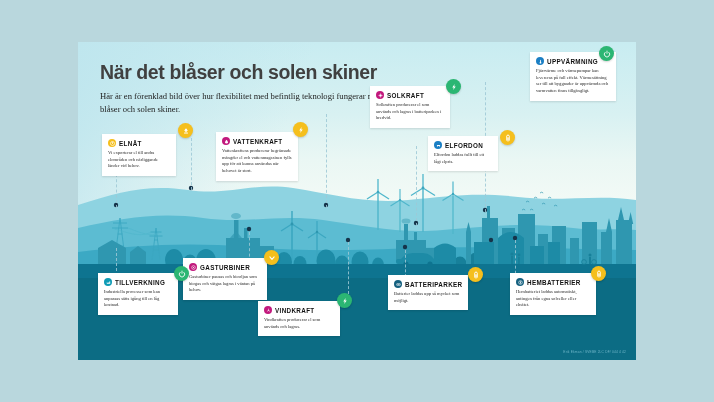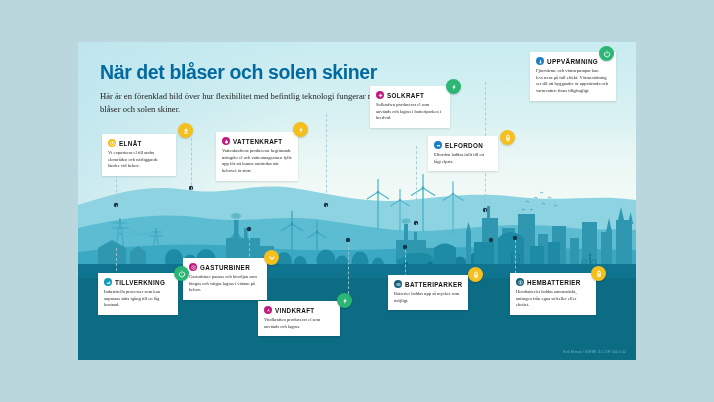--- a/index.html
+++ b/index.html
@@ -31,21 +31,21 @@
     position:absolute;right:10px;bottom:6px;
     font-family:"Liberation Sans", sans-serif;
     font-size:3.2px;letter-spacing:.2px;color:#6fb6c9;white-space:nowrap;
   }
 
   
   .head{position:absolute;left:22px;top:20px;width:300px;}
   .title{
     font-family:"Liberation Sans", sans-serif;
     font-weight:bold;font-size:19.5px;line-height:1.08;
-    color:#0369a1;letter-spacing:-0.4px;margin:0 0 7px 0;
+    color:#404040;letter-spacing:-0.4px;margin:0 0 7px 0;
   }
   .subtitle{
     font-family:"Liberation Serif", serif;
     font-size:8.6px;line-height:1.5;color:#1d1d1d;margin:0;
   }
 
   
   .dash{
     position:absolute;width:0;border-left:1px dashed #9ec9d6;opacity:.85;
   }

